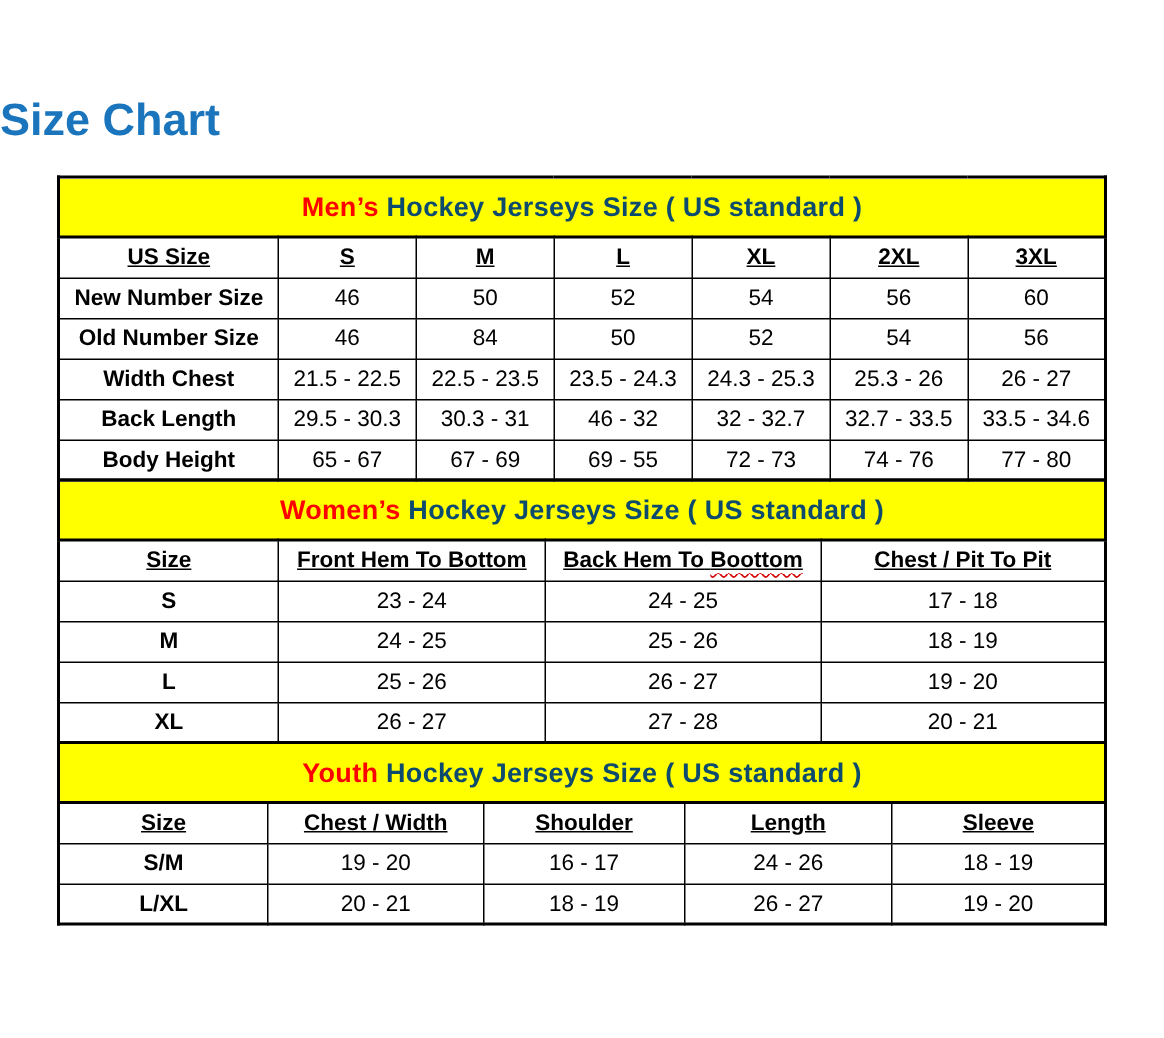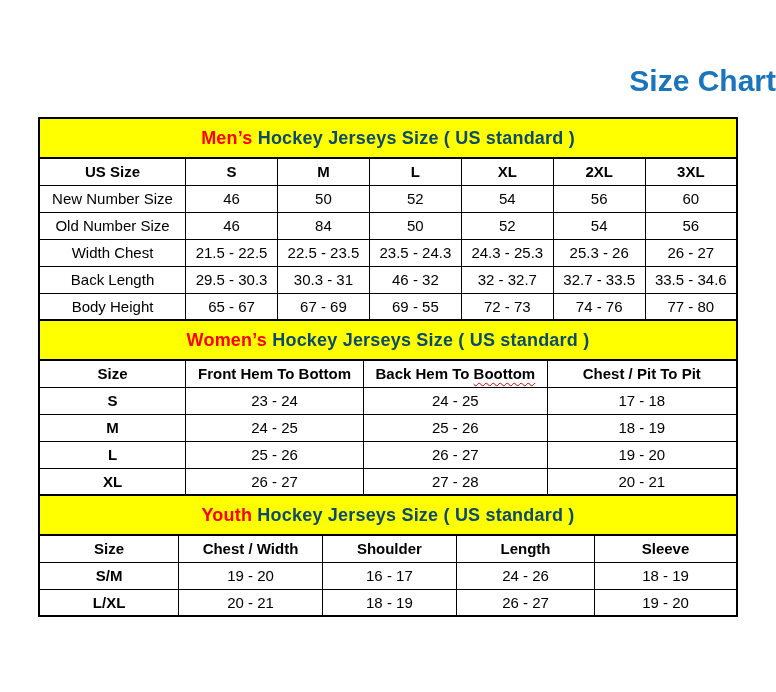--- a/index.html
+++ b/index.html
@@ -8,21 +8,21 @@
     padding: 0;
     width: 776px;
     height: 692px;
     background: #ffffff;
     font-family: "Liberation Sans", sans-serif;
     color: #000000;
     overflow: hidden;
   }
   .page-title {
     margin: 64px 0 19px 0;
-    text-align: right;
+    text-align: left;
     font-size: 30px;
     font-weight: 700;
     color: #1a75bc;
   }
   .tables-wrap {
     width: 700px;
     margin: 0 auto;
   }
   table.size-table {
     width: 100%;
@@ -38,33 +38,33 @@
     border: 1px solid #000000;
     text-align: center;
     vertical-align: middle;
     font-size: 15px;
     line-height: 1.15;
     padding: 4px 2px;
     height: 27px;
     white-space: nowrap;
     overflow: hidden;
   }
-  .size-table th { font-weight: 700; }
+  .size-table th { font-weight: 700; text-decoration: underline; }
   td.band {
     background: #ffff00;
     border: 2px solid #000000;
     font-size: 18px;
     font-weight: 700;
     height: 40px;
     padding: 4px;
     letter-spacing: 0.2px;
   }
   .band-highlight { color: #ff0000; }
   .band-rest { color: #0c4a6e; }
-  .mens td.row-label { font-weight: 400; margin-top: 31px; }
+  .mens td.row-label { font-weight: 700; margin-top: 31px; }
   .womens td.row-label,
   .youth td.row-label { font-weight: 700; }
   .squiggle {
     text-decoration-line: underline;
     text-decoration-style: wavy;
     text-decoration-color: #d40000;
     text-decoration-thickness: 1px;
     text-underline-offset: 3px;
     text-align: right;
   }

